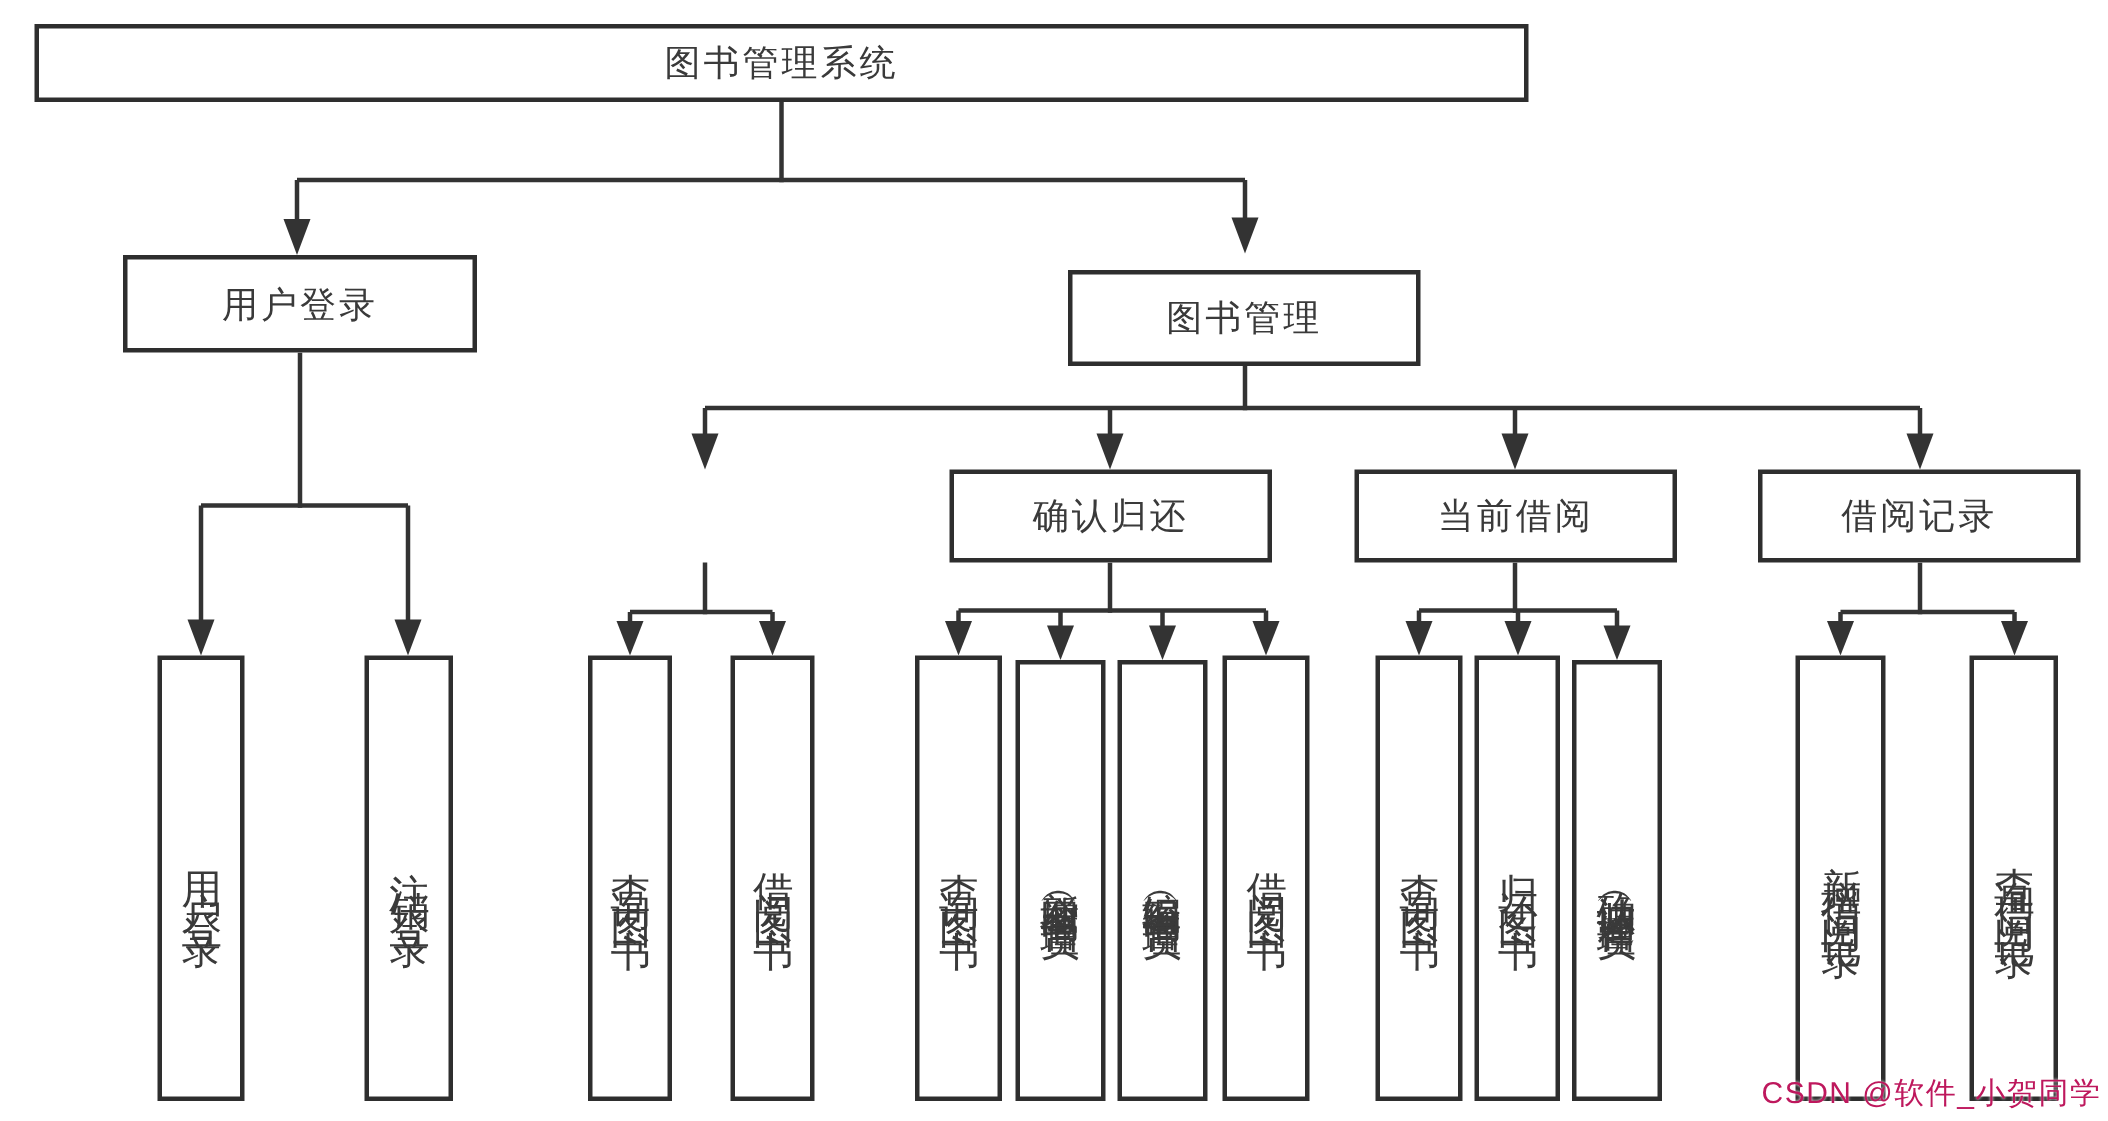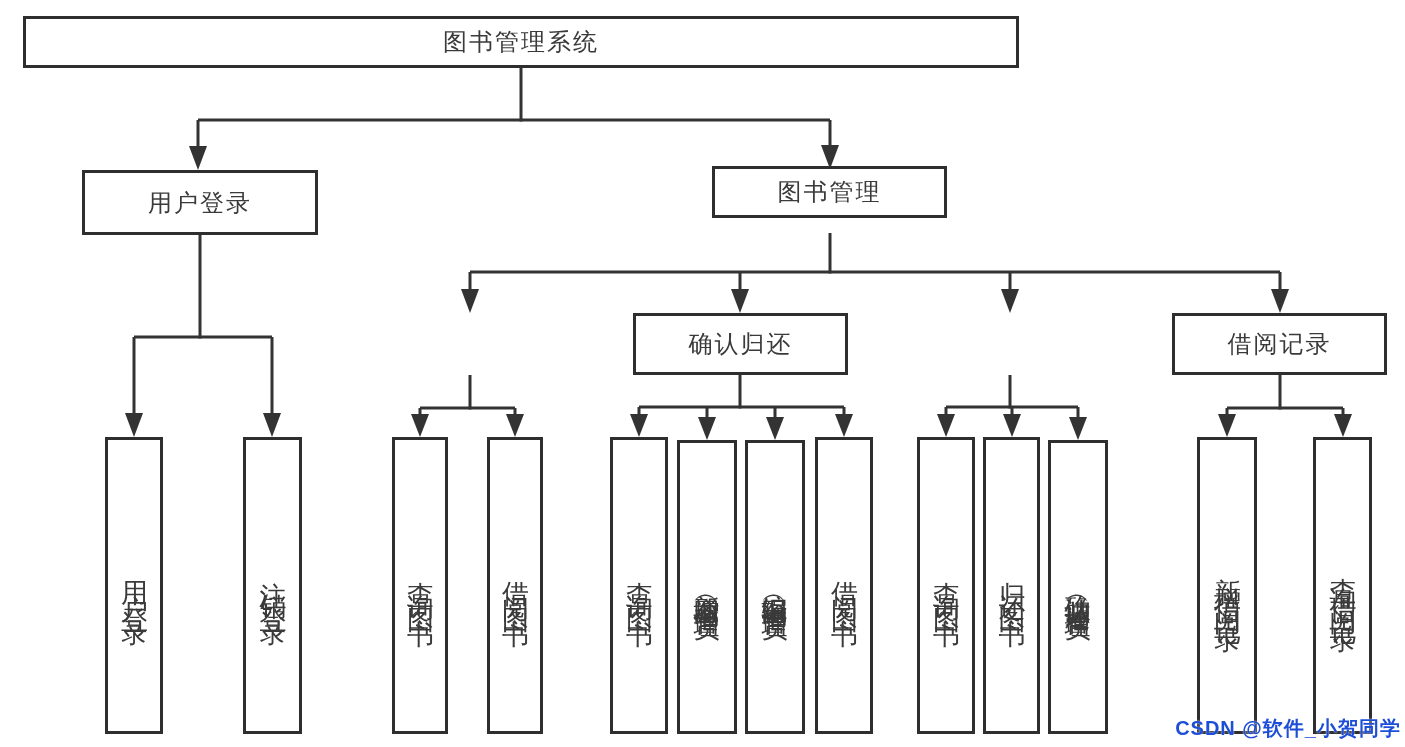--- a/index.html
+++ b/index.html
@@ -13,24 +13,23 @@
     display:flex;align-items:center;justify-content:center;color:#3a3a3a;
   }
   .node.h span{font-size:24px;letter-spacing:2px;white-space:nowrap;}
   .node.v span{
     writing-mode:vertical-rl;text-orientation:mixed;
     font-size:27px;letter-spacing:13px;line-height:1;
   }
   .node.v.sp6 span{letter-spacing:10px;}
   .node.v.sp9 span{letter-spacing:3px;font-size:26px;}
   .watermark{
-    position:absolute;right:4px;bottom:5px;font-size:20px;color:#1d4ed8;
+    position:absolute;right:4px;bottom:5px;font-size:20px;color:#be185d;
     letter-spacing:1px;white-space:nowrap;
     text-shadow:0 0 2px #ffffff;
-    font-weight:bold;
   }
 </style>
 </head>
 <body>
 
 <div class="canvas">
 
   <svg class="connectors" viewBox="0 0 1405 747">
 
     <g stroke="#333333" stroke-width="3" fill="#333333">
@@ -100,26 +99,29 @@
     </g>
   </svg>
 
   <div class="node h" style="left:23px;top:16px;width:996px;height:52px">
     <span>图书管理系统</span>
   </div>
 
   <div class="node h" style="left:82px;top:170px;width:236px;height:65px">
     <span>用户登录</span>
   </div>
-  <div class="node h" style="left:712px;top:166px;width:235px;height:52px">
+  <div class="node h" style="left:712px;top:180px;width:235px;height:64px">
     <span>图书管理</span>
   </div>
 
   <div class="node h" style="left:633px;top:313px;width:215px;height:62px">
     <span>确认归还</span>
+  </div>
+  <div class="node h" style="left:903px;top:313px;width:215px;height:62px">
+    <span>当前借阅</span>
   </div>
   <div class="node h" style="left:1172px;top:313px;width:215px;height:62px">
     <span>借阅记录</span>
   </div>
 
   <div class="node v" style="left:105px;top:437px;width:58px;height:297px">
     <span>用户登录</span>
   </div>
   <div class="node v" style="left:243px;top:437px;width:59px;height:297px">
     <span>注销登录</span>

